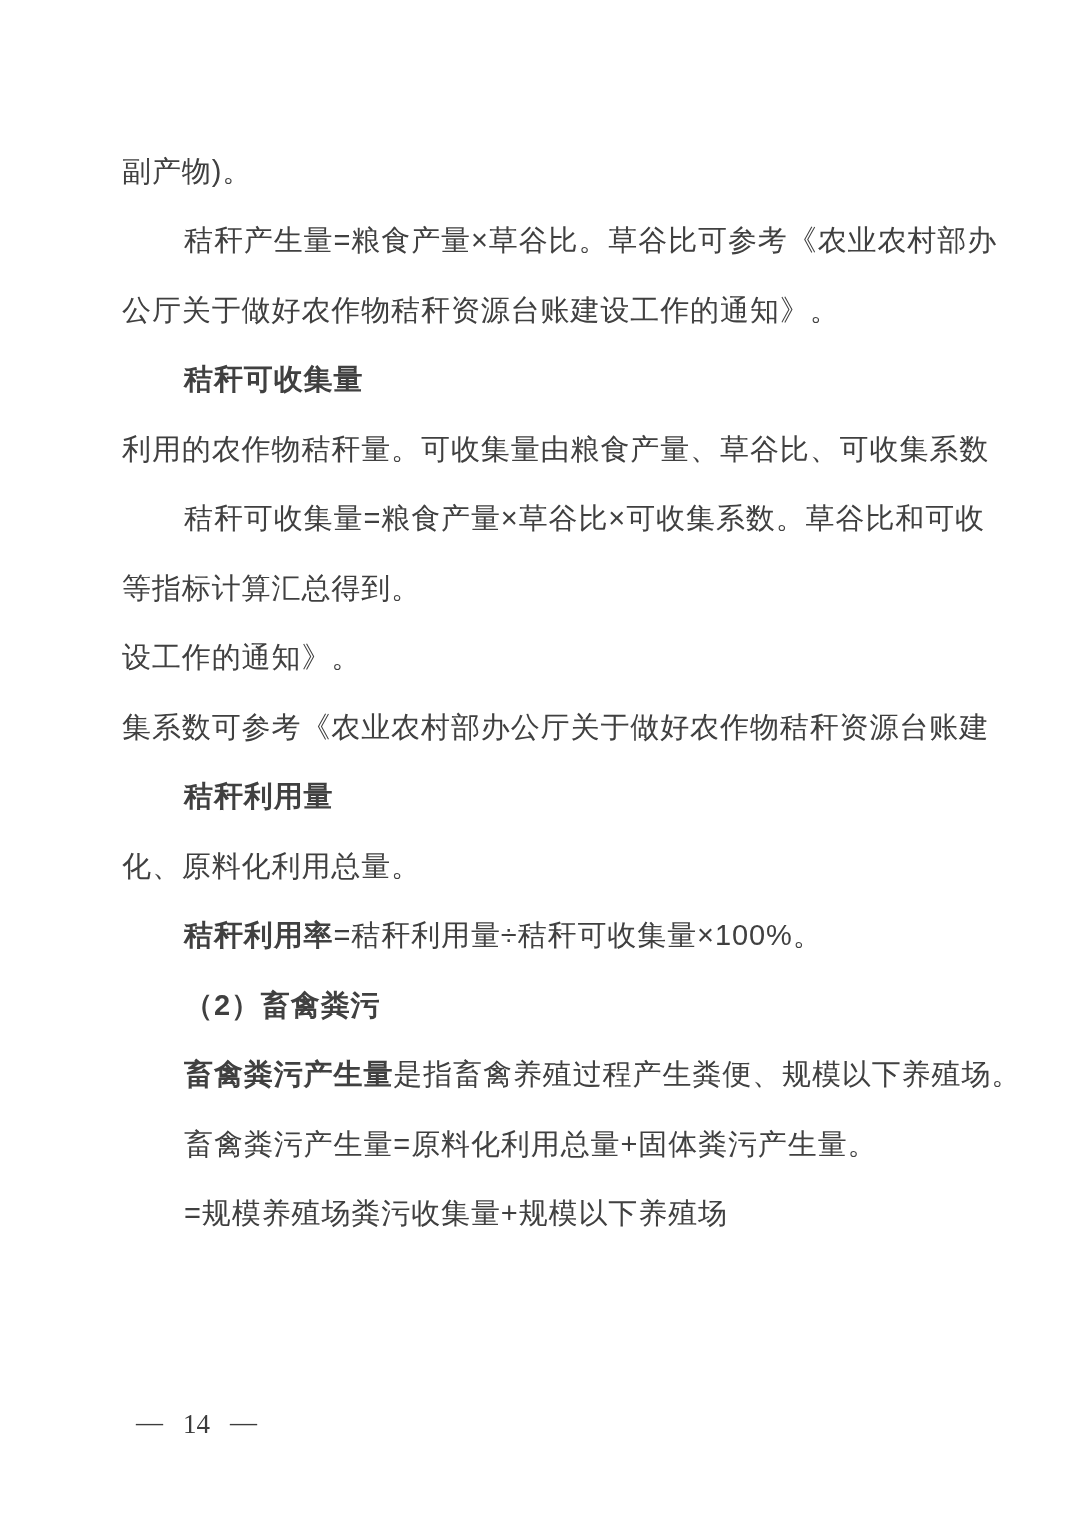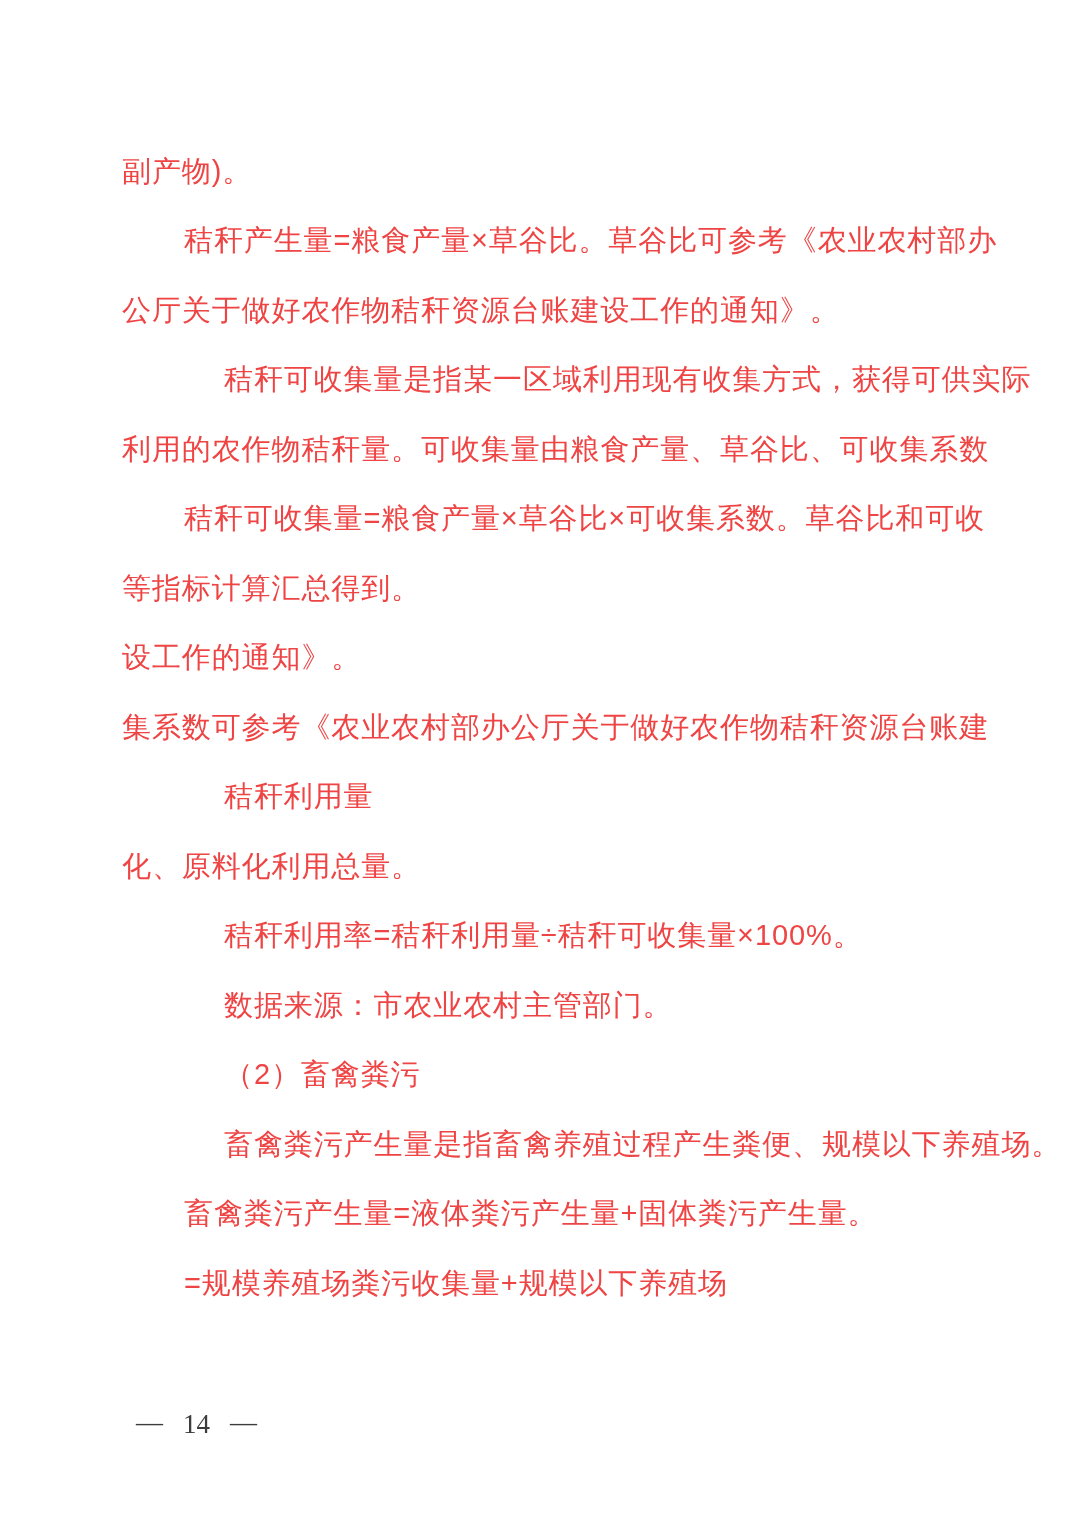--- a/index.html
+++ b/index.html
@@ -13,35 +13,35 @@
     height: 1528px;
     background: #ffffff;
     overflow: hidden;
     font-family: "Liberation Sans", "DejaVu Sans", sans-serif;
   }
   .doc {
     position: absolute;
     left: 122px;
     top: 137px;
     width: 845px;
-    color: #ef4444;
+    color: #404040;
   }
   .line {
     height: 69.5px;
     display: flex;
     align-items: center;
     font-size: 29px;
     letter-spacing: 0.9px;
     white-space: nowrap;
   }
   .line.indent {
     padding-left: 62px;
   }
   .seg { font-weight: normal; }
-  .seg.b { font-weight: normal; margin-left: 40px; }
+  .seg.b { font-weight: bold; }
   .footer {
     position: absolute;
     left: 136px;
     top: 1404px;
     height: 40px;
     display: flex;
     align-items: center;
     gap: 20px;
     font-family: "Liberation Serif", "DejaVu Serif", serif;
     font-size: 27px;
@@ -61,21 +61,20 @@
         <span class="seg">副产物)。</span>
       </div>
       <div class="line indent">
         <span class="seg">秸秆产生量=粮食产量×草谷比。草谷比可参考《农业农村部办</span>
       </div>
       <div class="line">
         <span class="seg">公厅关于做好农作物秸秆资源台账建设工作的通知》。</span>
       </div>
       <div class="line indent">
         <span class="seg b">秸秆可收集量</span>
-        <span class="seg">是指某一区域利用现有收集方式，获得可供实际</span>
       </div>
       <div class="line">
         <span class="seg">利用的农作物秸秆量。可收集量由粮食产量、草谷比、可收集系数</span>
       </div>
       <div class="line indent">
         <span class="seg">秸秆可收集量=粮食产量×草谷比×可收集系数。草谷比和可收</span>
       </div>
       <div class="line">
         <span class="seg">等指标计算汇总得到。</span>
       </div>
@@ -89,31 +88,28 @@
         <span class="seg b">秸秆利用量</span>
       </div>
       <div class="line">
         <span class="seg">化、原料化利用总量。</span>
       </div>
       <div class="line indent">
         <span class="seg b">秸秆利用率</span>
         <span class="seg">=秸秆利用量÷秸秆可收集量×100%。</span>
       </div>
       <div class="line indent">
-        <span class="seg b">数据来源：市农业农村主管部门。</span>
-      </div>
-      <div class="line indent">
         <span class="seg b">（2）畜禽粪污</span>
       </div>
       <div class="line indent">
         <span class="seg b">畜禽粪污产生量</span>
         <span class="seg">是指畜禽养殖过程产生粪便、规模以下养殖场。</span>
       </div>
       <div class="line indent">
-        <span class="seg">畜禽粪污产生量=液体粪污产生量+固体粪污产生量。</span>
+        <span class="seg">畜禽粪污产生量=原料化利用总量+固体粪污产生量。</span>
       </div>
       <div class="line indent">
         <span class="seg">=规模养殖场粪污收集量+规模以下养殖场</span>
       </div>
     </div>
   <div class="footer">
     <span class="dash">—</span>
     <span class="pagenum">14</span>
     <span class="dash">—</span>
   </div>

